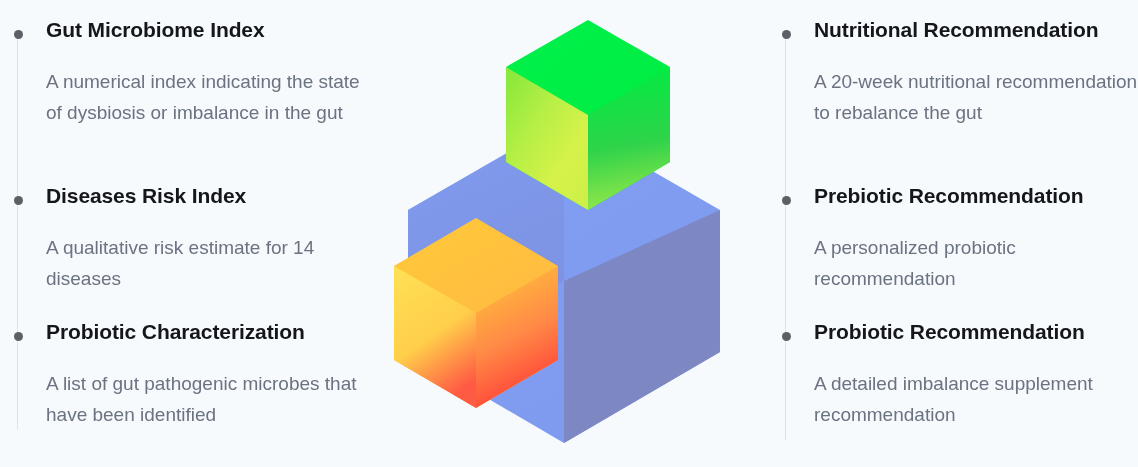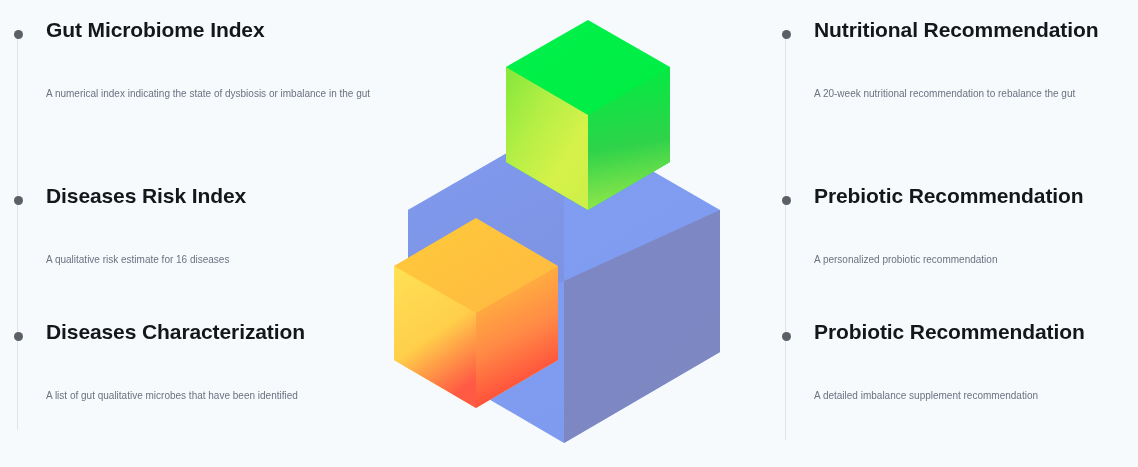--- a/index.html
+++ b/index.html
@@ -58,25 +58,24 @@
     font-weight:700;
     letter-spacing:-0.1px;
     color:#14161a;
     white-space:nowrap;
   }
   .fdesc{
     position:absolute;
     left:32px;
     top:40px;
     width:330px;
-    font-size:10px;
+    font-size:19px;
     line-height:31px;
     color:#6b7280;
     font-weight:400;
-    margin-top:12px;
   }
 
   
   .f0{top:26px;}
   .f1{top:192px;}
   .f2{top:328px;}
 
   
   .illus{
     position:absolute;
@@ -97,27 +96,27 @@
 
     <div class="feature f0">
       <span class="dot"></span>
       <div class="ftitle">Gut Microbiome Index</div>
       <div class="fdesc">A numerical index indicating the state of dysbiosis or imbalance in the gut</div>
     </div>
 
     <div class="feature f1">
       <span class="dot"></span>
       <div class="ftitle">Diseases Risk Index</div>
-      <div class="fdesc">A qualitative risk estimate for 16 diseases</div>
+      <div class="fdesc">A qualitative risk estimate for 14 diseases</div>
     </div>
 
     <div class="feature f2">
       <span class="dot"></span>
-      <div class="ftitle">Diseases Characterization</div>
-      <div class="fdesc">A list of gut qualitative microbes that have been identified</div>
+      <div class="ftitle">Probiotic Characterization</div>
+      <div class="fdesc">A list of gut pathogenic microbes that have been identified</div>
     </div>
   </div>
 
   <div class="illus">
     <svg width="370" height="467" viewBox="0 0 370 467" xmlns="http://www.w3.org/2000/svg" aria-hidden="true">
       <defs>
         <linearGradient id="blueTop" x1="0" y1="0" x2="0.6" y2="1">
           <stop offset="0%" stop-color="#829ef2"></stop>
           <stop offset="100%" stop-color="#7e9bf0"></stop>
         </linearGradient>

